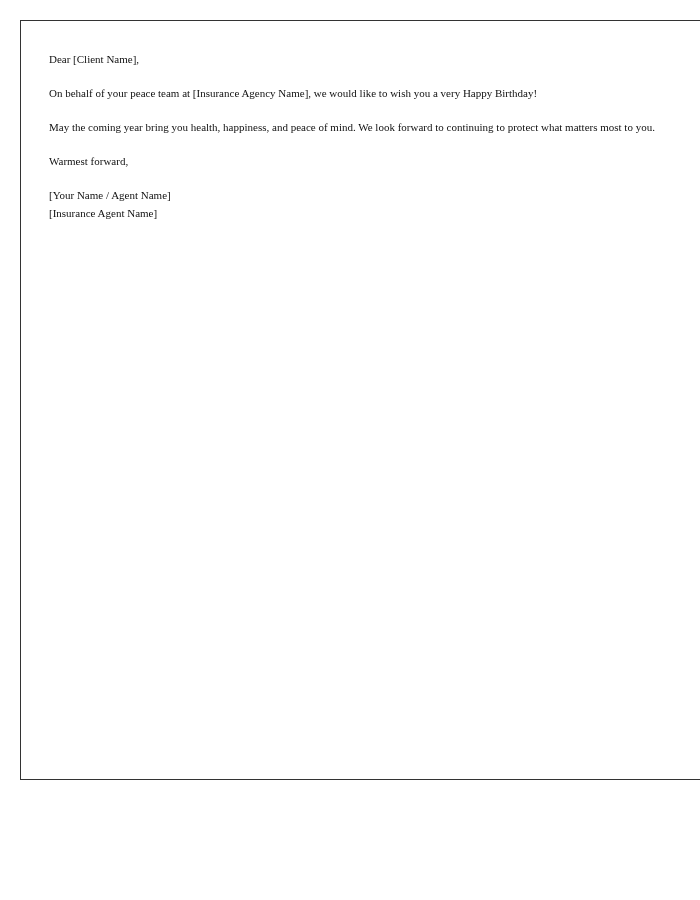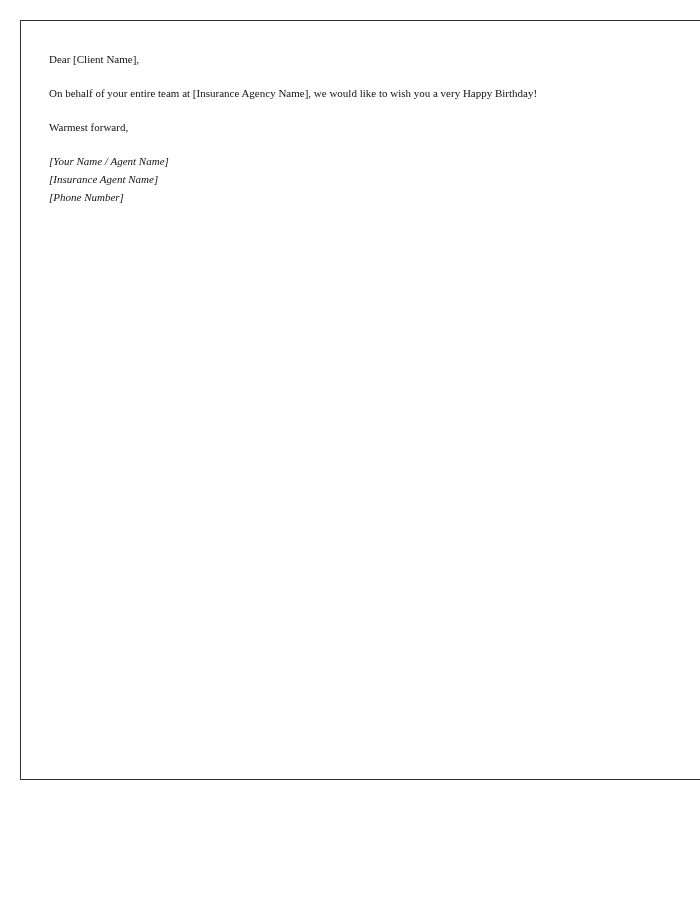--- a/index.html
+++ b/index.html
@@ -7,27 +7,27 @@
   .letter {
     position: absolute; left: 20px; top: 20px;
     width: 693px; height: 760px;
     border: 1px solid #333333;
     box-sizing: border-box;
     padding: 29px 28px 0 28px;
     font-family: "Liberation Serif", serif;
     font-size: 11px; line-height: 18px; color: #111111;
   }
   .letter p { margin: 0 0 16px 0; }
-  .sig-line { display: block; font-style: italic; }
+  .sig-line { display: block; }
 </style>
 </head>
 <body>
 
 <div class="letter">
   <p>Dear [Client Name],</p>
-  <p>On behalf of your entire team at [Insurance Agency Name], we would like to wish you a very Happy Birthday!</p>
+  <p>On behalf of your peace team at [Insurance Agency Name], we would like to wish you a very Happy Birthday!</p>
+  <p>May the coming year bring you health, happiness, and peace of mind. We look forward to continuing to protect what matters most to you.</p>
   <p>Warmest forward,</p>
   <div>
     <span class="sig-line">[Your Name / Agent Name]</span>
     <span class="sig-line">[Insurance Agent Name]</span>
-    <span class="sig-line">[Phone Number]</span>
   </div>
 </div>
 
 </body></html>

